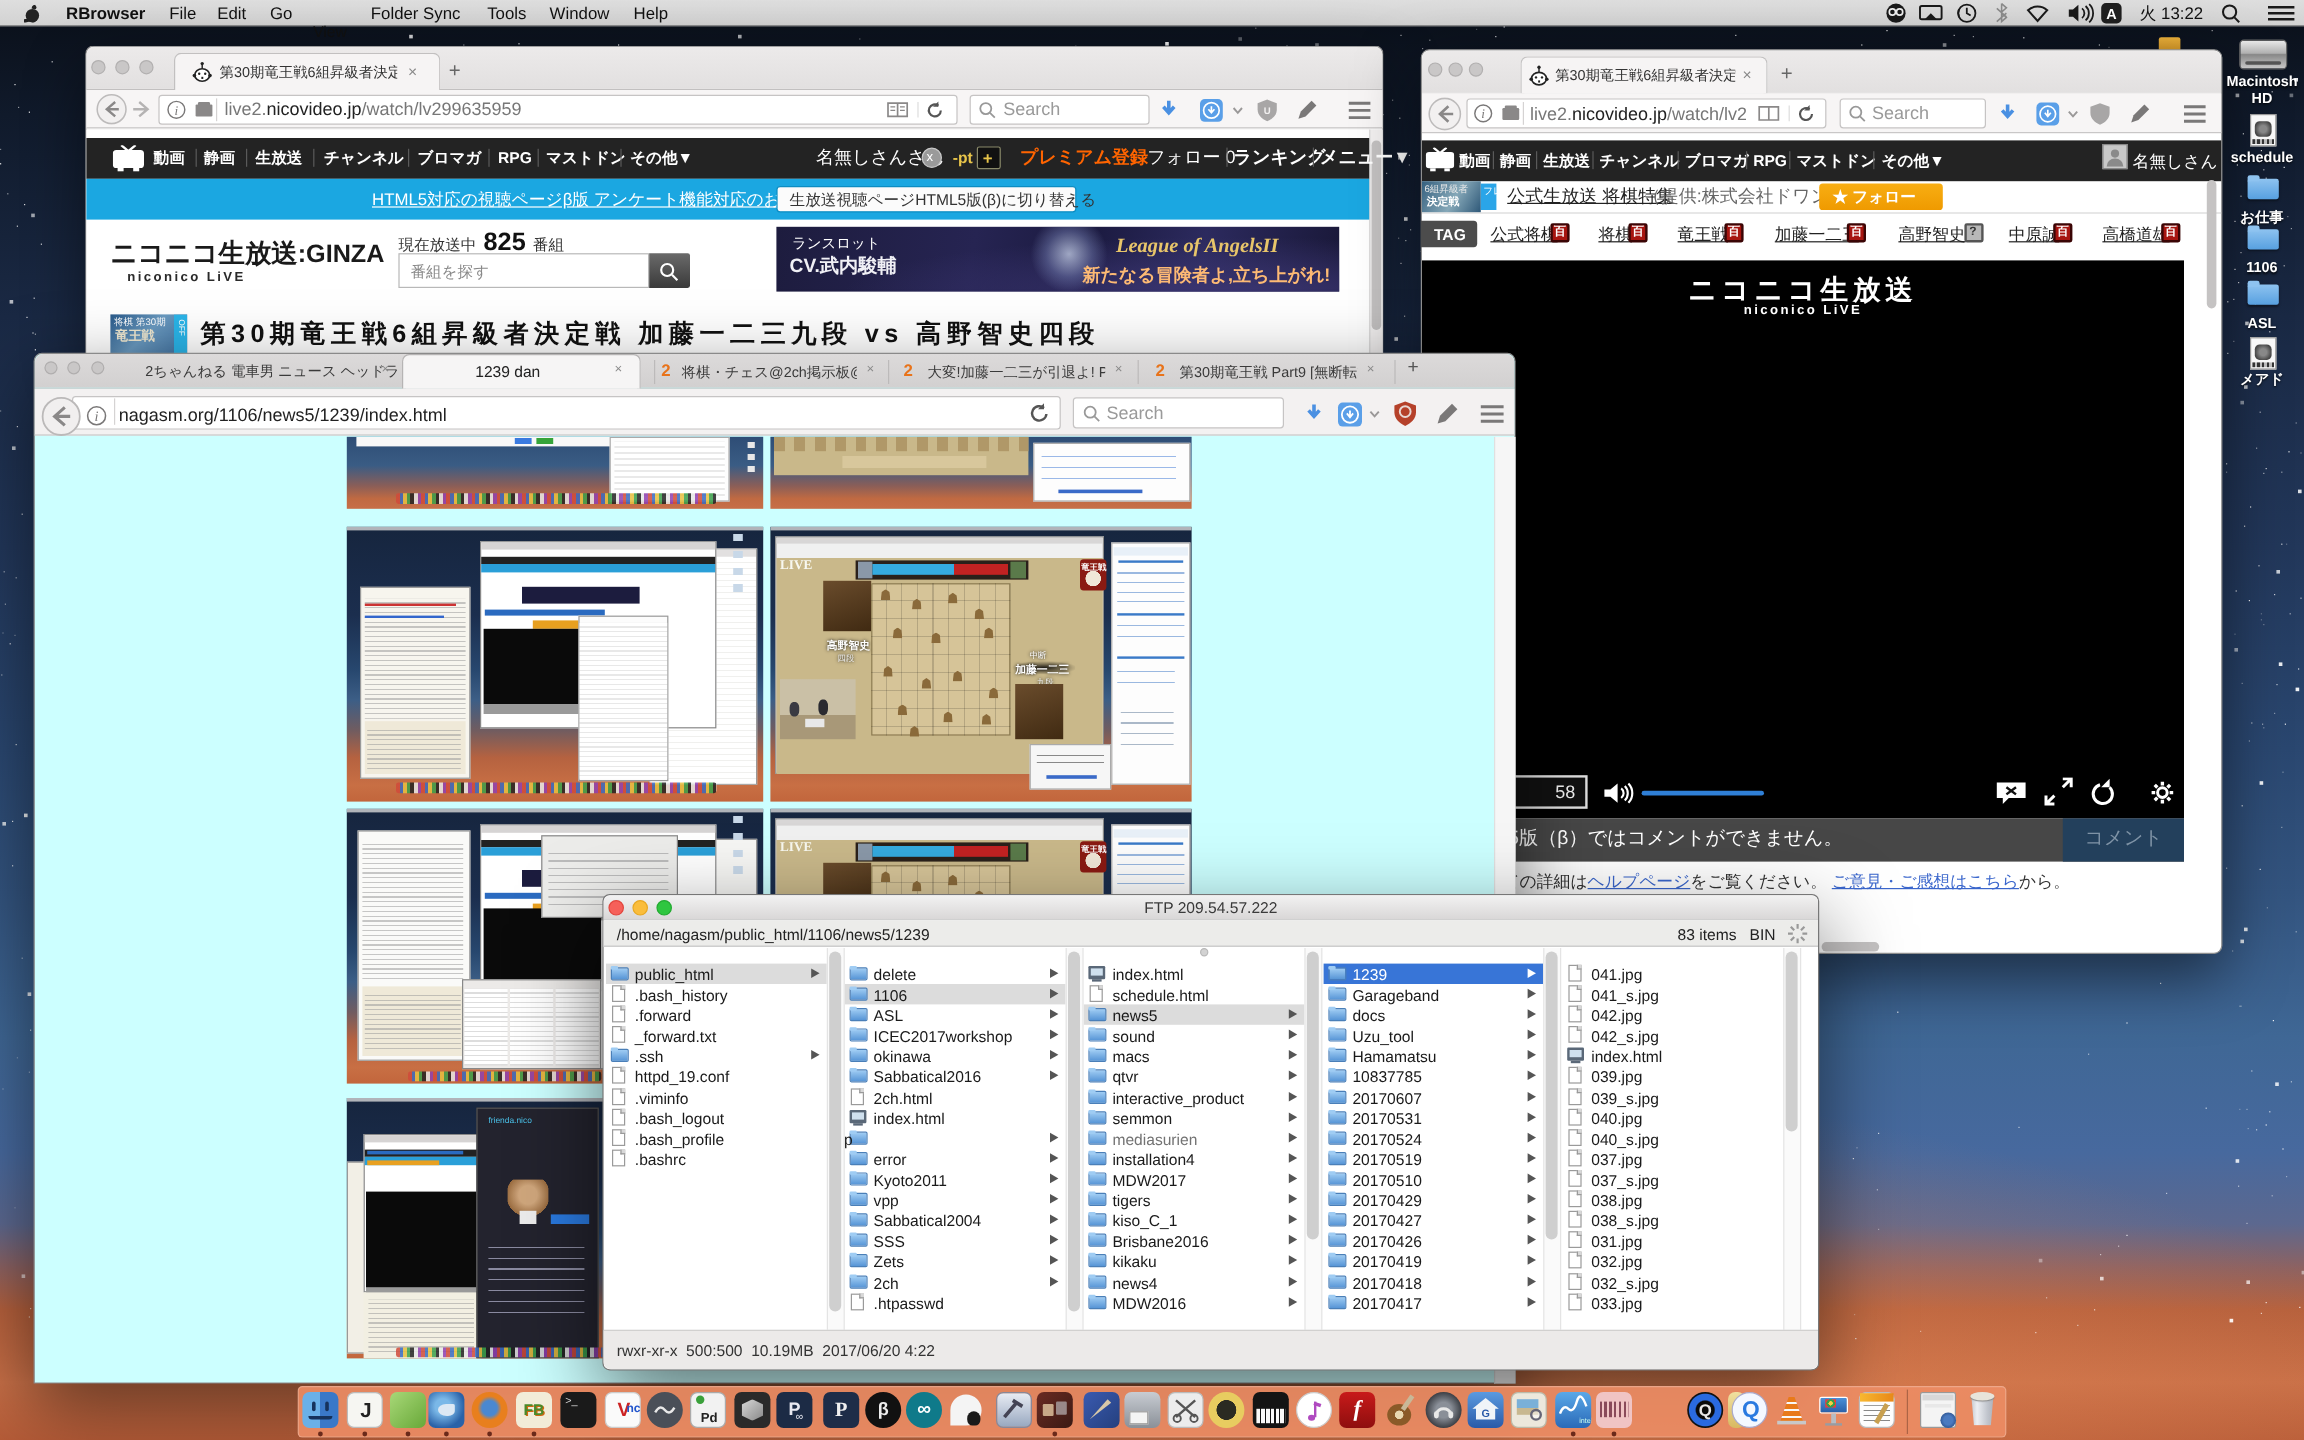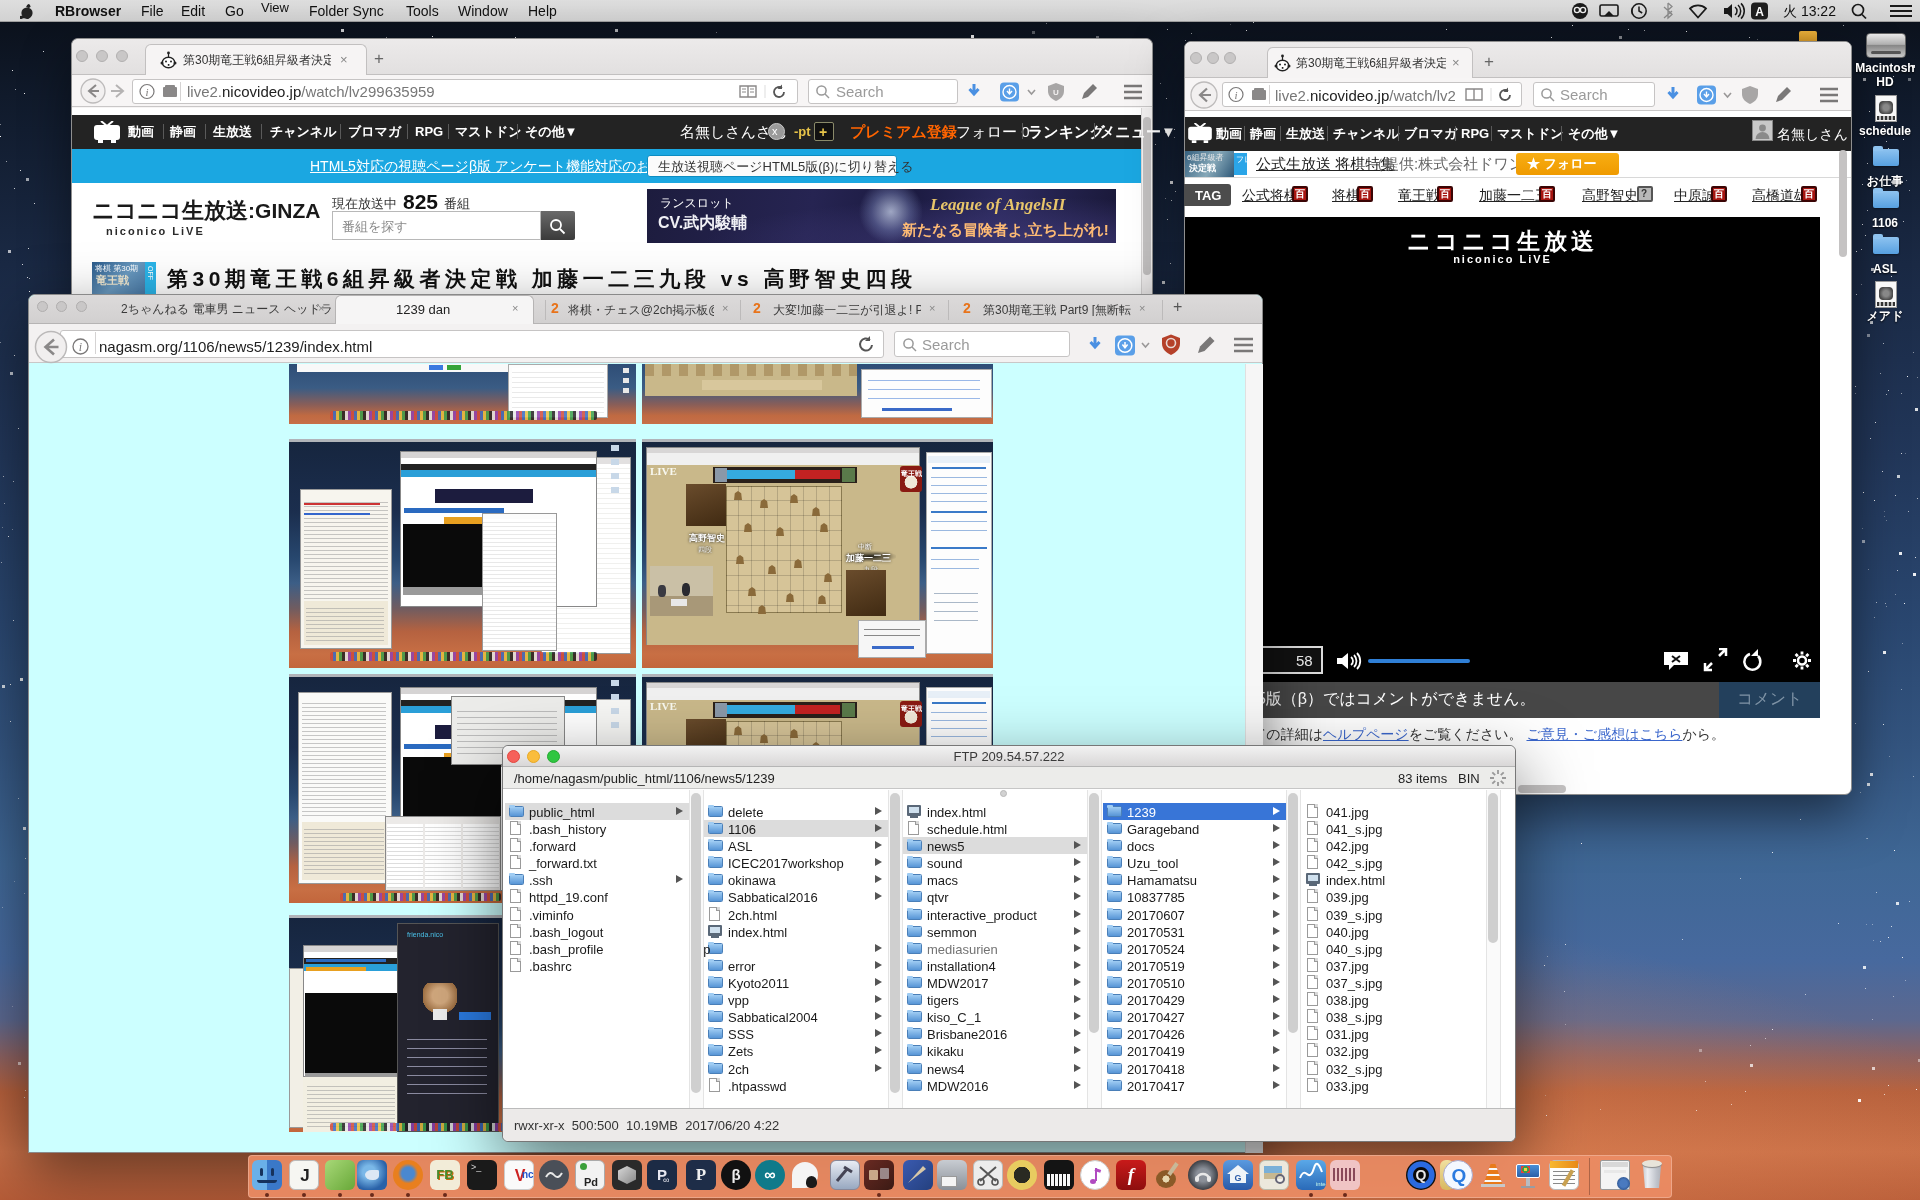--- a/index.html
+++ b/index.html
@@ -15,21 +15,21 @@
 <div class="a" style="left:0;top:0;width:1920px;height:22px;background:linear-gradient(180deg,#dedede,#d2d2d2);border-bottom:1px solid #9f9f9f"></div>
 <svg class="a" style="left:20px;top:4px" width="14" height="15" viewBox="0 0 14 15">
     <path d="M10.5 0c.1 1-.3 1.9-.9 2.6-.6.7-1.6 1.2-2.5 1.1-.1-.9.4-1.9 1-2.5C8.7.5 9.7.05 10.5 0zM13.4 11.1c-.5 1.1-.7 1.6-1.4 2.5-.9 1.4-2.2 3.1-3.7 3.1-1.4 0-1.8-.9-3.6-.9-1.8 0-2.2.9-3.6.9C-.4 16.7-1.6 15.2-2.5 13.8" fill="#222" transform="scale(0.9)"></path>
     <circle cx="7" cy="9" r="5.6" fill="#222"></circle>
     <circle cx="8.6" cy="2.2" r="1.8" fill="#222"></circle>
   </svg>
 <span class="tx" style="left:55px;top:4px;font-size:14px;font-weight:bold;color:#111">RBrowser</span>
 <span class="tx" style="left:141px;top:4px;font-size:14px;font-weight:normal;color:#111">File</span>
 <span class="tx" style="left:181px;top:4px;font-size:14px;font-weight:normal;color:#111">Edit</span>
 <span class="tx" style="left:225px;top:4px;font-size:14px;font-weight:normal;color:#111">Go</span>
-<span class="tx" style="left:261px;top:1px;font-size:13px;font-weight:normal;color:#111">View</span>
+<span class="tx" style="left:261px;top:20px;font-size:13px;font-weight:normal;color:#111">View</span>
 <span class="tx" style="left:309px;top:4px;font-size:14px;font-weight:normal;color:#111">Folder Sync</span>
 <span class="tx" style="left:406px;top:4px;font-size:14px;font-weight:normal;color:#111">Tools</span>
 <span class="tx" style="left:458px;top:4px;font-size:14px;font-weight:normal;color:#111">Window</span>
 <span class="tx" style="left:528px;top:4px;font-size:14px;font-weight:normal;color:#111">Help</span>
 <svg class="a" style="left:1568px;top:0" width="352" height="22" viewBox="0 0 352 22">
 <circle cx="12" cy="11" r="8" fill="#1a1a1a"></circle>
     <circle cx="9" cy="10" r="2.6" fill="none" stroke="#eee" stroke-width="1.4"></circle>
     <circle cx="15" cy="10" r="2.6" fill="none" stroke="#eee" stroke-width="1.4"></circle>
 <rect x="32" y="5" width="18" height="11" rx="1.5" fill="none" stroke="#1a1a1a" stroke-width="1.6"></rect>
     <path d="M36 16 l5-5 5 5 z" fill="#1a1a1a"></path>

